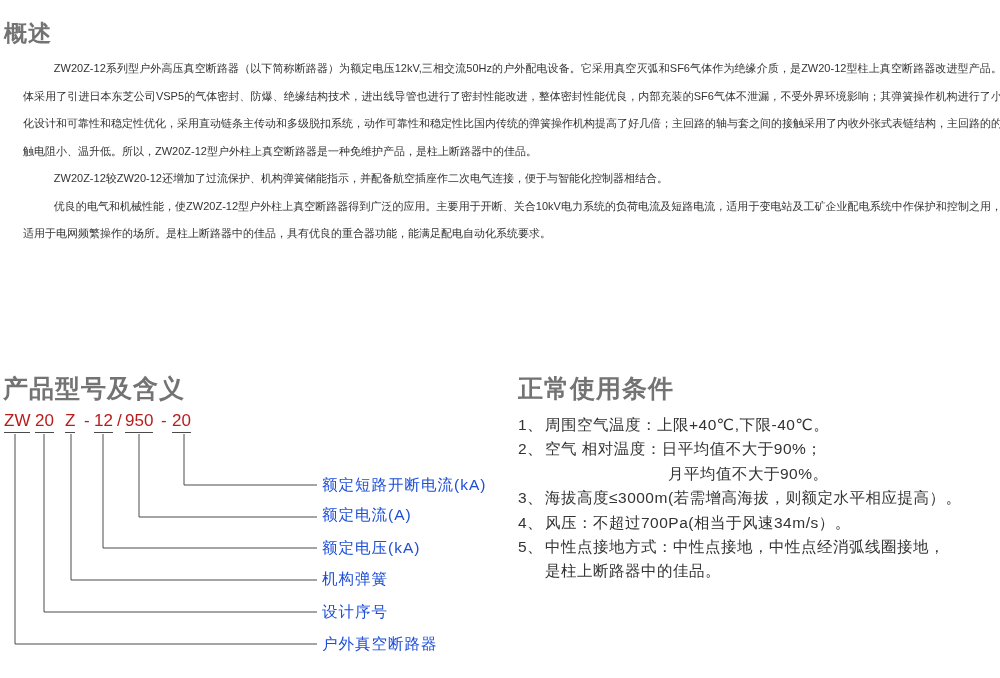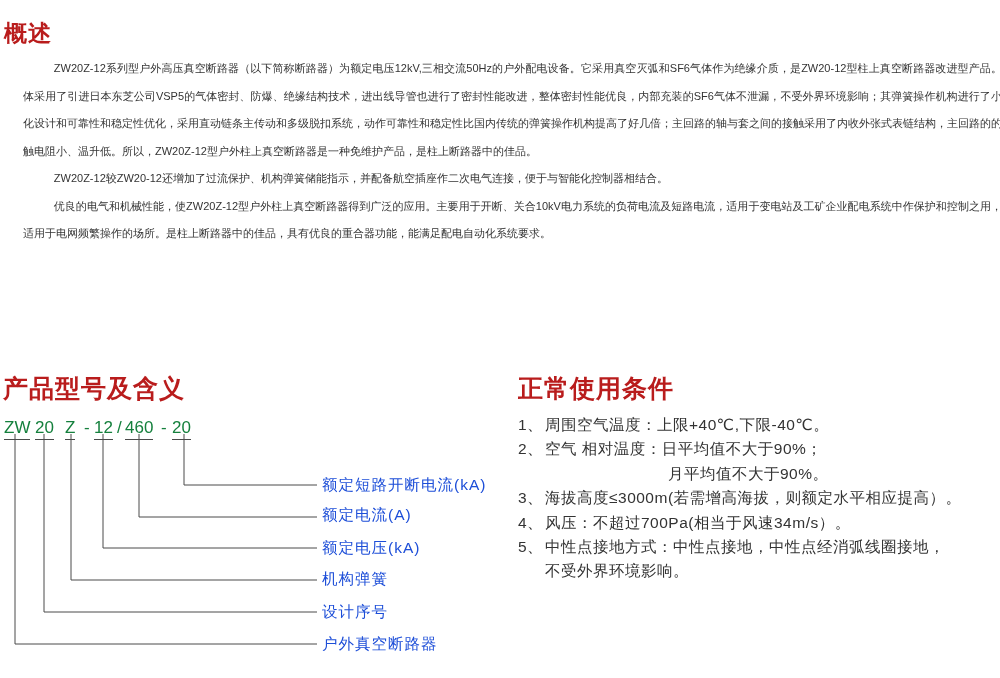--- a/index.html
+++ b/index.html
@@ -6,43 +6,43 @@
   .page{
     position:relative;
     width:1000px;height:678px;
     background:#ffffff;
     font-family:"Liberation Sans","DejaVu Sans",sans-serif;
     color:#333333;
     overflow:hidden;
   }
   .section-heading{
     position:absolute;
-    color:#b91c1c;
+    color:#737373;
     font-weight:bold;
     white-space:nowrap;
     letter-spacing:1px;
   }
   .h-overview{left:4px;top:18px;font-size:23px;}
   .h-model{left:3px;top:372px;font-size:25px;}
   .h-conditions{left:518px;top:372px;font-size:25px;}
 
   .overview-text{
     position:absolute;left:3px;top:55px;width:990px;
     font-size:11px;line-height:27.5px;
     text-align:justify;
     margin-left:20px;
   }
   .overview-text p{margin:0;text-indent:2.8em;}
 
   
   .diagram{position:absolute;left:0;top:405px;width:500px;height:273px;}
   .model-line{position:absolute;left:0;top:0;width:100%;height:30px;}
   .model-seg{
-    position:absolute;top:12px;
-    font-size:17px;color:#15803d;line-height:21px;white-space:pre;
+    position:absolute;top:5px;
+    font-size:17px;color:#b91c1c;line-height:21px;white-space:pre;
   }
   .model-seg.u{border-bottom:1.5px solid #4a4a4a;padding-bottom:1px;}
   .connector-svg{position:absolute;left:0;top:0;}
   .diagram-label{
     position:absolute;left:322px;
     font-size:15.5px;color:#1d4ed8;line-height:20px;white-space:nowrap;
     letter-spacing:1px;
   }
 
   
@@ -74,21 +74,21 @@
 
   <div class="diagram">
 
     <div class="model-line">
       <span class="model-seg u" style="left:4px;">ZW</span>
       <span class="model-seg u" style="left:35px;">20</span>
       <span class="model-seg u" style="left:65px;">Z</span>
       <span class="model-seg" style="left:84px;">-</span>
       <span class="model-seg u" style="left:94px;">12</span>
       <span class="model-seg" style="left:117px;">/</span>
-      <span class="model-seg u" style="left:125px;">460</span>
+      <span class="model-seg u" style="left:125px;">950</span>
       <span class="model-seg" style="left:161px;">-</span>
       <span class="model-seg u" style="left:172px;">20</span>
     </div>
 
     <svg class="connector-svg" width="500" height="273" viewBox="0 0 500 273">
       <path d="M184,29 L184,80  L317,80" fill="none" stroke="#4a4a4a" stroke-width="1"></path>
       <path d="M139,29 L139,112 L317,112" fill="none" stroke="#4a4a4a" stroke-width="1"></path>
       <path d="M103,29 L103,143 L317,143" fill="none" stroke="#4a4a4a" stroke-width="1"></path>
       <path d="M71,29  L71,175  L317,175" fill="none" stroke="#4a4a4a" stroke-width="1"></path>
       <path d="M44,29  L44,207  L317,207" fill="none" stroke="#4a4a4a" stroke-width="1"></path>
@@ -133,19 +133,19 @@
       <span class="cond-num">4、</span>
       <div class="cond-body">
         <div class="cond-line">风压：不超过700Pa(相当于风速34m/s）。</div>
       </div>
     </div>
 
     <div class="cond-item">
       <span class="cond-num">5、</span>
       <div class="cond-body">
         <div class="cond-line">中性点接地方式：中性点接地，中性点经消弧线圈接地，</div>
-        <div class="cond-line">不受外界环境影响。</div>
+        <div class="cond-line">是柱上断路器中的佳品。</div>
       </div>
     </div>
 
   </div>
 
 </div>
 
 </body></html>

